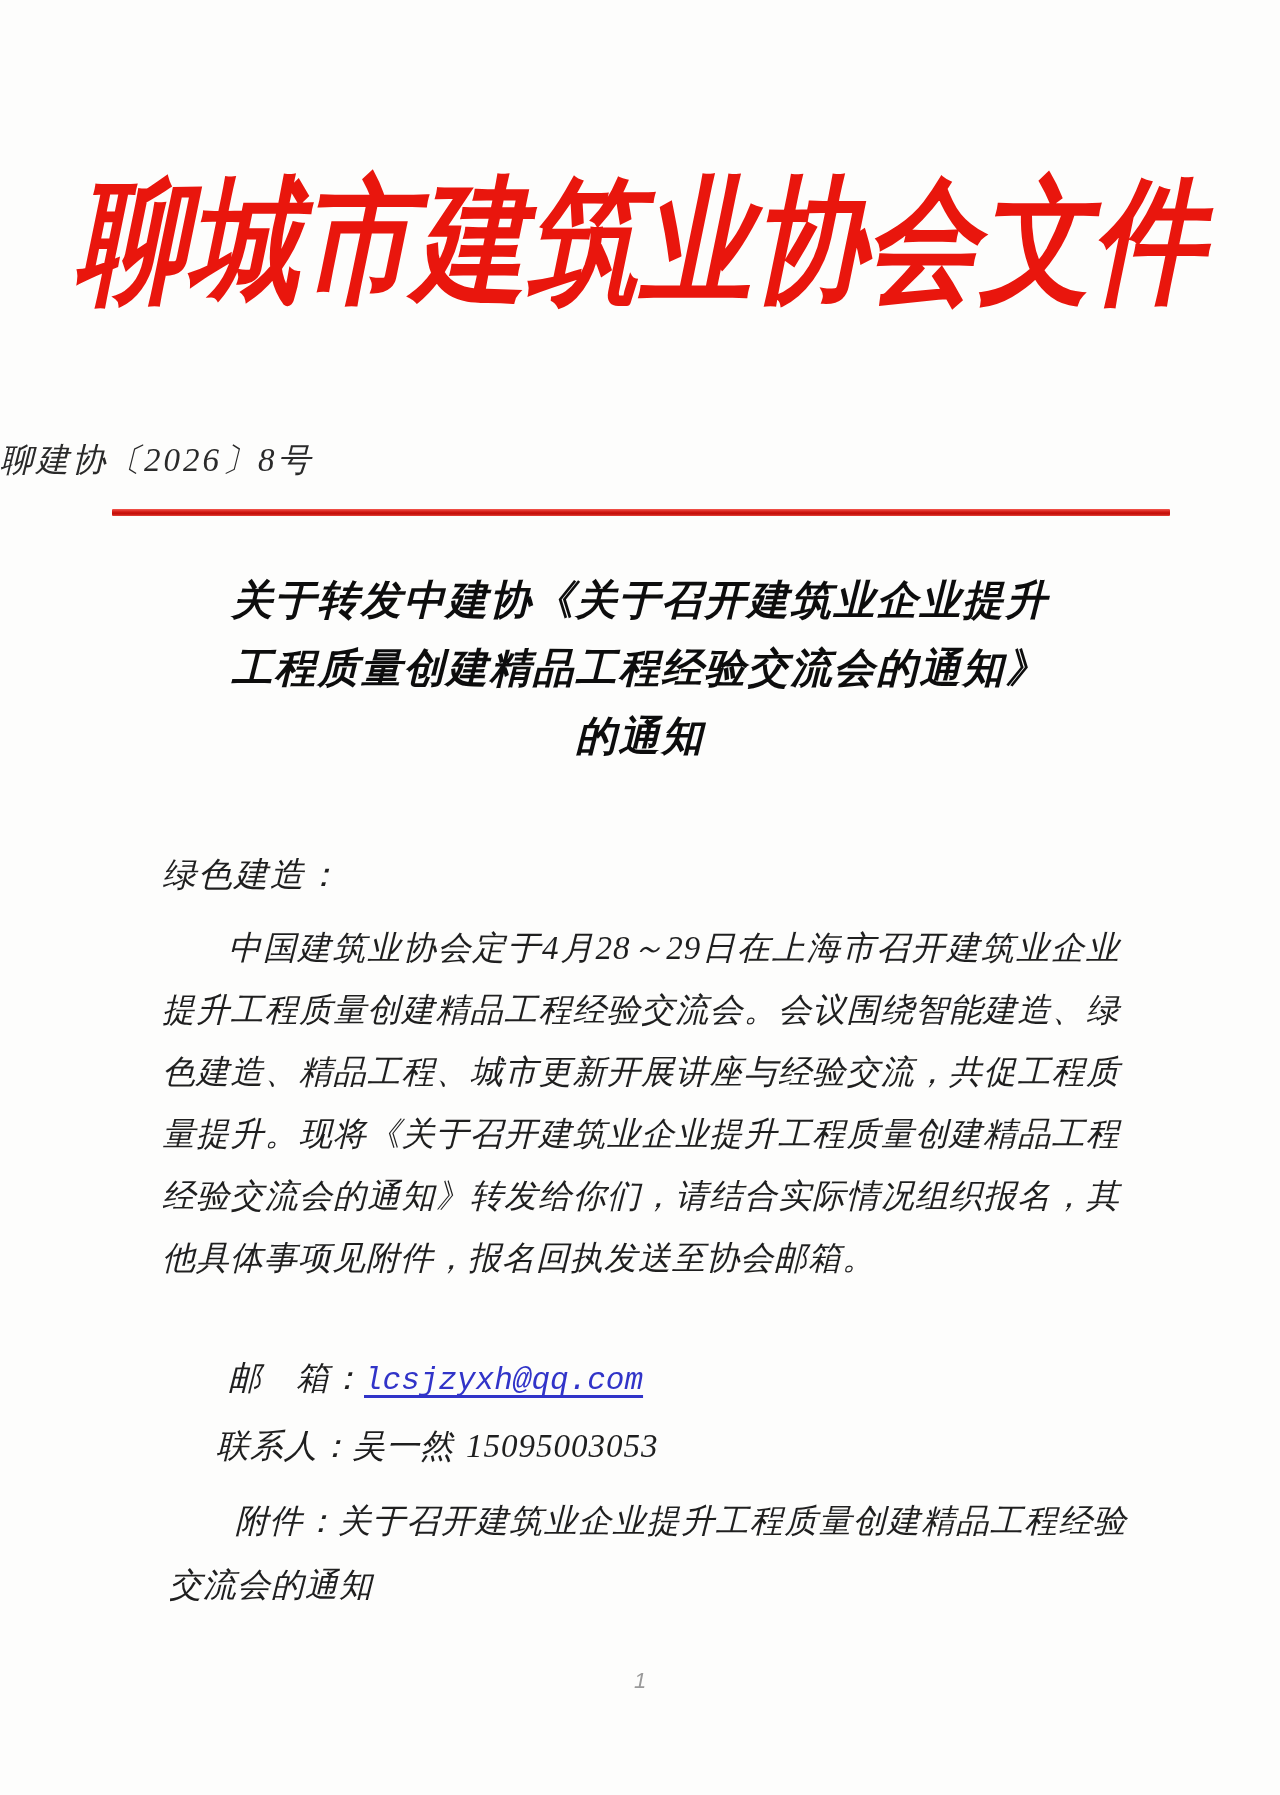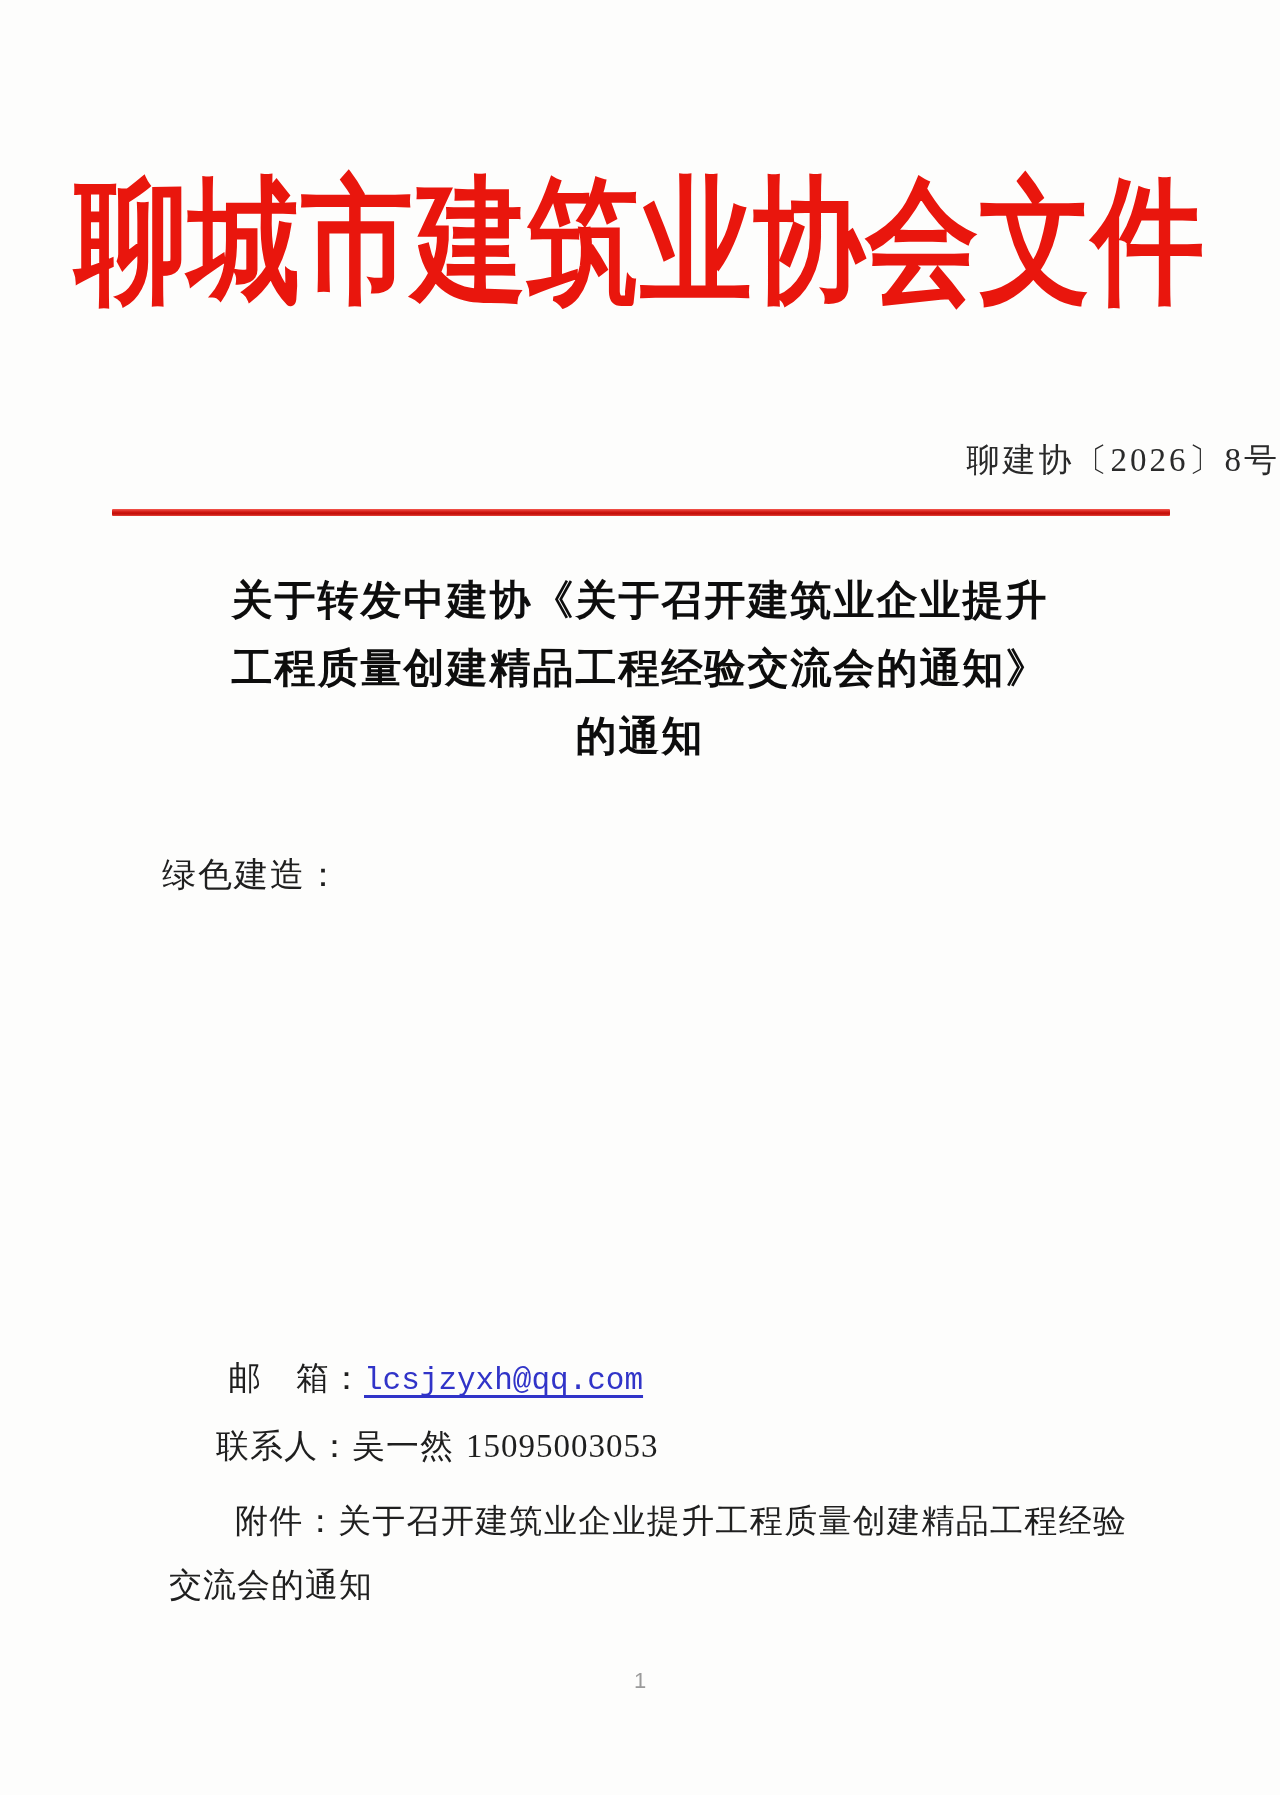--- a/index.html
+++ b/index.html
@@ -13,36 +13,37 @@
   html,body{background:#ffffff;}
   .page{
     position:relative;
     width:1280px;height:1795px;
     margin:0 auto;
     background:#fefefdff;
     background:#fdfdfc;
     font-family:"Liberation Serif", serif;
     color:var(--ink);
     overflow:hidden;
+    font-style:italic;
   }
   .letterhead{
     position:absolute;top:150px;left:0;right:0;
     text-align:center;
     font-size:112px;
     font-weight:bold;
     color:var(--red);
     letter-spacing:1px;
     white-space:nowrap;
     transform:scaleY(1.22);
     transform-origin:top center;
     font-family:"Liberation Serif", serif;
   }
   .doc-number{
     position:absolute;top:438px;left:0;right:0;
-    text-align:right;
+    text-align:left;
     font-size:33px;
     letter-spacing:3px;
     color:#2a2a2a;
   }
   .red-rule{
     position:absolute;top:509px;left:112px;width:1058px;height:7px;
     background:linear-gradient(180deg,#f4564e 0%,var(--rule-red) 45%,#c11009 70%,#e5423a 100%);
     border-radius:1px;
   }
   .doc-title{
@@ -117,20 +118,21 @@
   <div class="red-rule"></div>
 
   <div class="doc-title">
     <div>关于转发中建协《关于召开建筑业企业提升</div>
     <div>工程质量创建精品工程经验交流会的通知》</div>
     <div>的通知</div>
   </div>
 
   <div class="salutation">绿色建造：</div>
 
+  <p class="body-text">中国建筑业协会定于4月28～29日在上海市召开建筑业企业提升工程质量创建精品工程经验交流会。会议围绕智能建造、绿色建造、精品工程、城市更新开展讲座与经验交流，共促工程质量提升。现将《关于召开建筑业企业提升工程质量创建精品工程经验交流会的通知》转发给你们，请结合实际情况组织报名，其他具体事项见附件，报名回执发送至协会邮箱。</p>
 
   <p class="email-line">
     <span>邮　箱：</span><a class="email-link" href="#">lcsjzyxh@qq.com</a>
   </p>
 
   <p class="contact-line">
     <span>联系人：</span><span>吴一然</span><span class="contact-phone">15095003053</span>
   </p>
 
   <p class="attachment-line">

